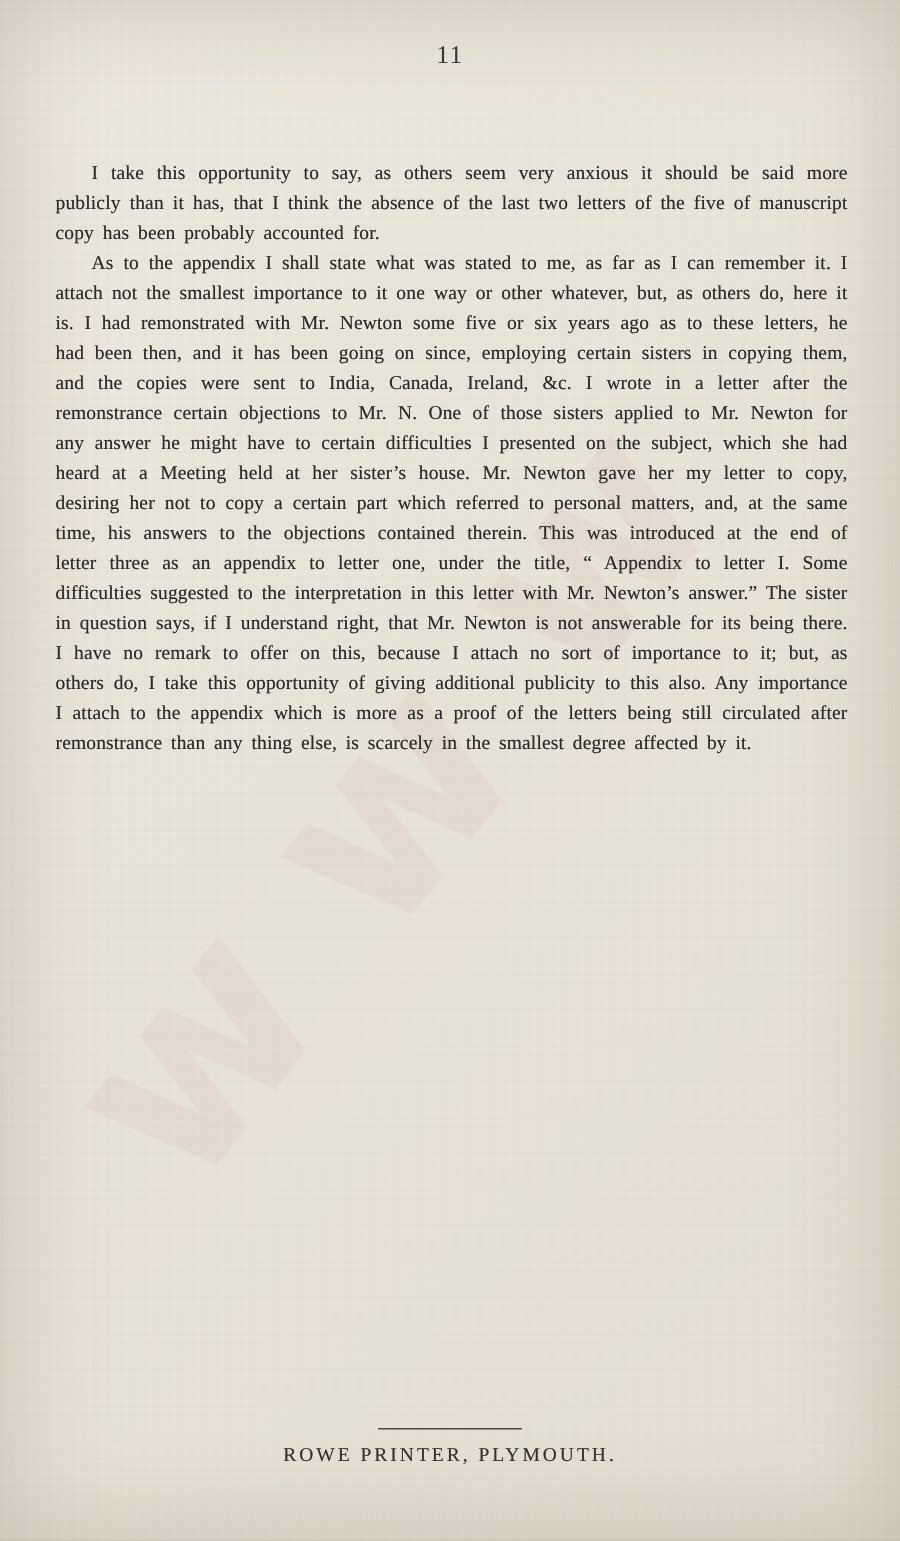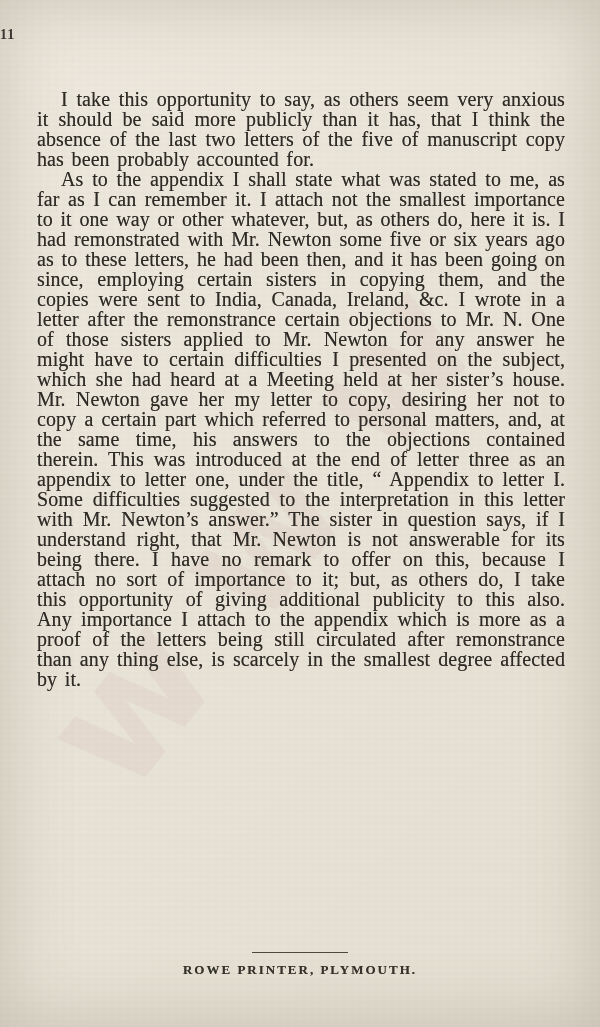--- a/index.html
+++ b/index.html
@@ -41,33 +41,33 @@
     letter-spacing: 55px;
     white-space: nowrap;
     pointer-events: none;
     user-select: none;
   }
   .page-number {
     position: absolute;
     top: 27px;
     left: 0;
     right: 0;
-    text-align: left;
-    font-size: 14px;
-    font-weight: bold;
+    text-align: center;
+    font-size: 17px;
+    font-weight: normal;
     letter-spacing: 1px;
     color: #3a3733;
   }
   .body-text {
     position: absolute;
-    top: 89px;
+    top: 105px;
     left: 37px;
     width: 528px;
     color: #2e2b27;
-    font-size: 20px;
+    font-size: 13px;
     line-height: 20px;
     text-align: justify;
     word-spacing: 2.5px;
     letter-spacing: 0.1px;
     text-shadow: 0 0 0.4px rgba(40, 35, 25, 0.55);
   }
   .body-text p {
     margin: 0;
     text-indent: 24px;
   }
@@ -79,21 +79,21 @@
     text-align: center;
   }
   .footer-rule {
     width: 96px;
     height: 1px;
     background: #4c483f;
     margin: 0 auto 9px auto;
   }
   .imprint-text {
     font-size: 13px;
-    font-weight: bold;
+    font-weight: normal;
     letter-spacing: 2px;
     color: #35322c;
     text-shadow: 0 0 0.4px rgba(40, 35, 25, 0.5);
   }
 </style>
 </head>
 <body>
 
 <div class="page">
 

